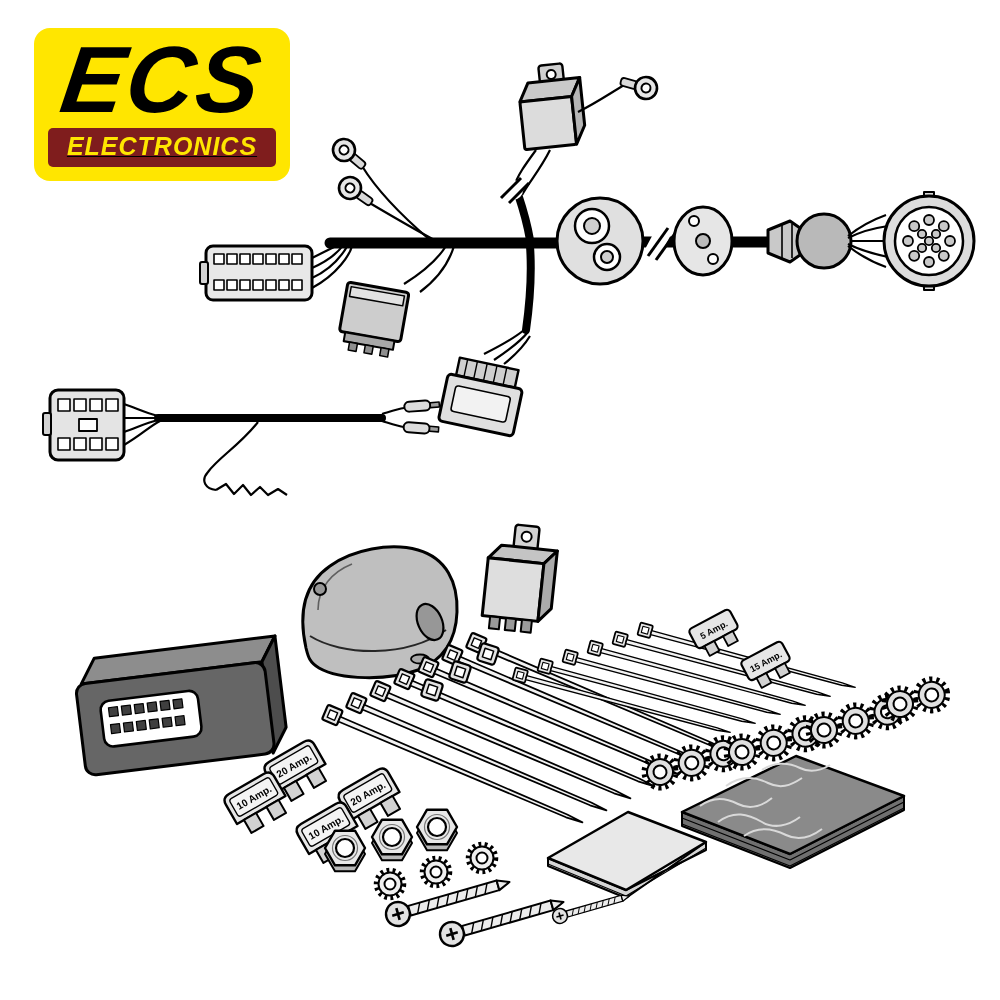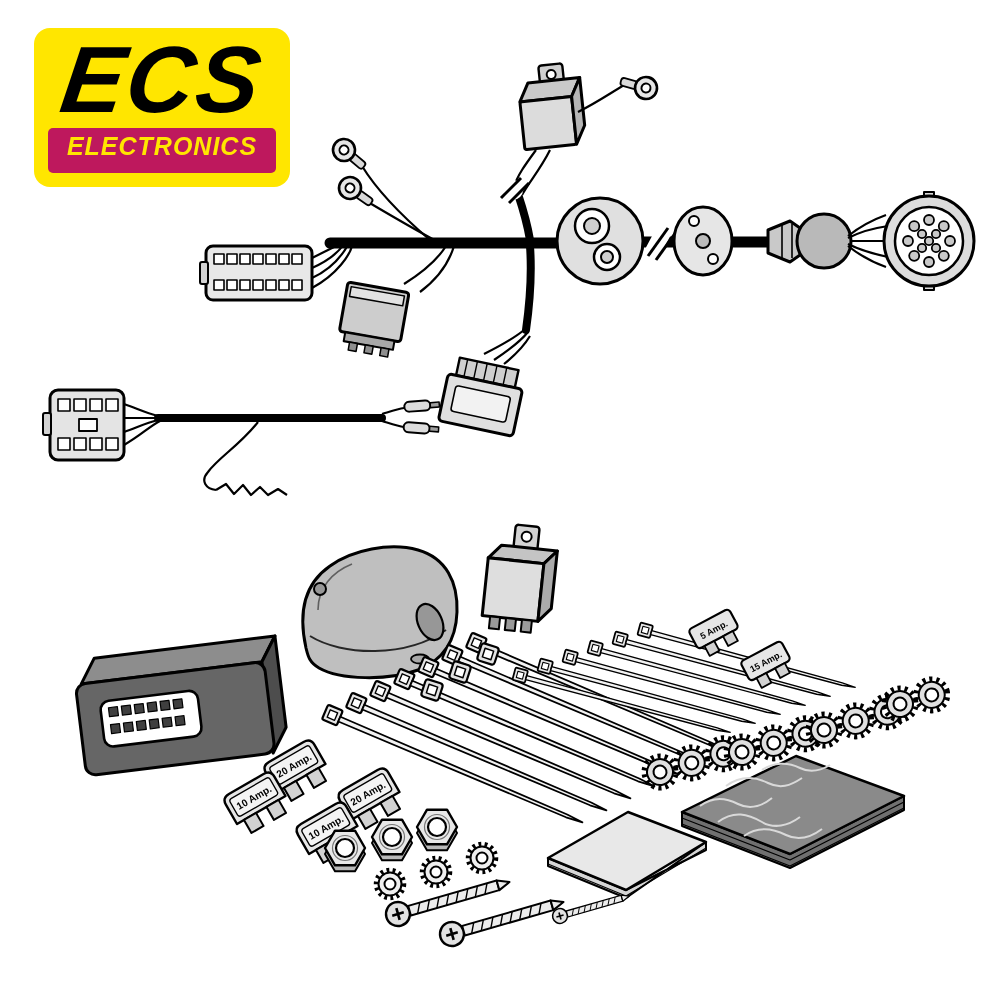--- a/index.html
+++ b/index.html
@@ -11,21 +11,21 @@
   
   .logo{
     position:absolute;left:34px;top:28px;width:232px;
     background:#ffe600;border-radius:16px;padding:4px 12px 14px 12px;
   }
   .logo-title{
     font-weight:bold;font-style:italic;font-size:94px;line-height:96px;
     color:#000;text-align:center;letter-spacing:2px;transform:skewX(-8deg);
   }
   .logo-strip{
-    background:#be185d;border-radius:5px;text-align:center;padding:4px 2px 12px 2px;margin:0 2px;
+    background:#7f1d1d;border-radius:5px;text-align:center;padding:4px 2px 6px 2px;margin:0 2px;text-decoration:underline;
   }
   .logo-strip span{
     color:#ffe600;font-weight:bold;font-style:italic;font-size:25px;letter-spacing:1px;
   }
   
   .wire{stroke:#000;stroke-width:2.2;fill:none;}
   .cable{stroke:#000;stroke-width:11;fill:none;stroke-linecap:round;}
   .cable2{stroke:#000;stroke-width:8;fill:none;stroke-linecap:round;}
   .lbl{font:bold 10px "Liberation Sans",sans-serif;fill:#000;}
   .lbls{font:bold 9px "Liberation Sans",sans-serif;fill:#000;}

